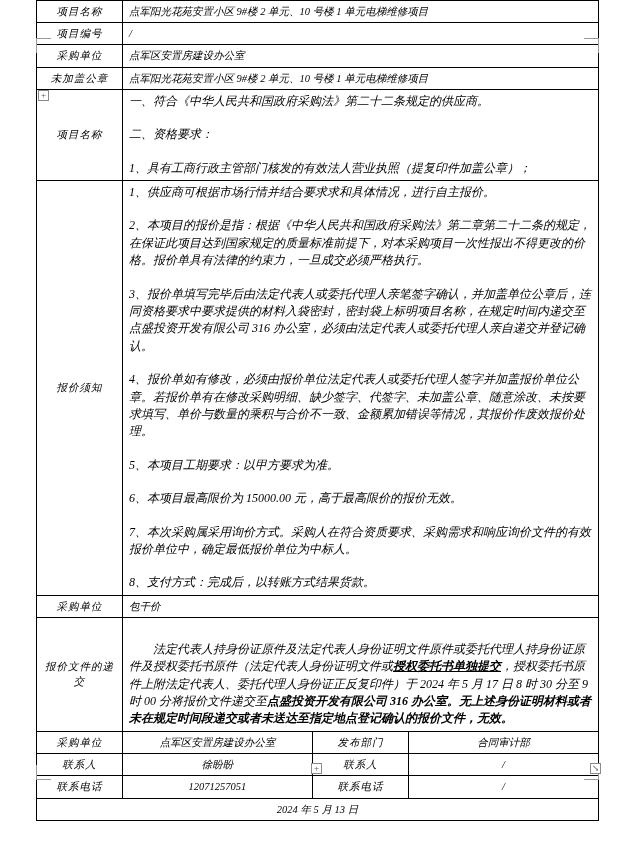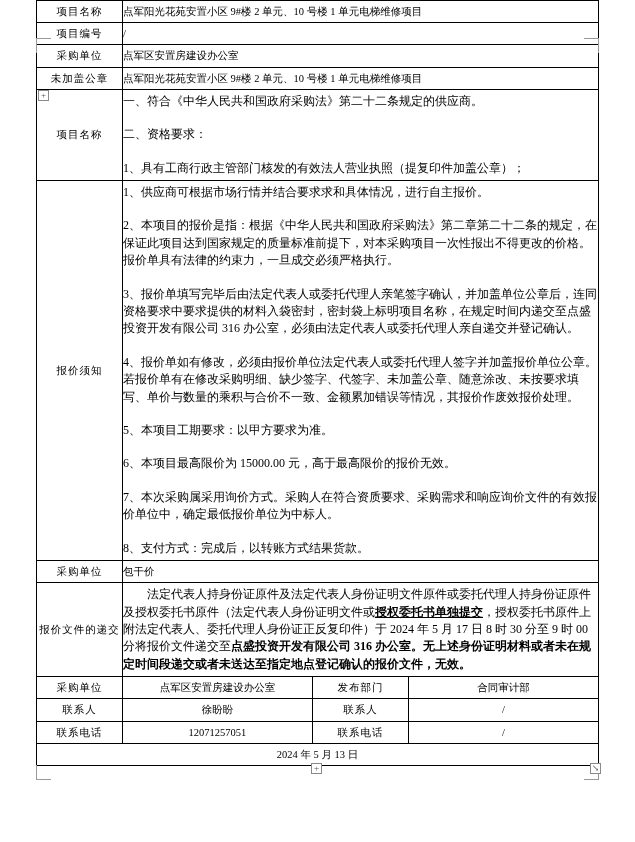--- a/index.html
+++ b/index.html
@@ -62,41 +62,42 @@
   }
 
   table.doc {
     border-collapse: collapse;
     margin: 0 auto;
     width: 562px;
     table-layout: fixed;
   }
   table.doc td {
     border: 1px solid #000;
-    padding: 3px 0;
+    padding: 3px 6px;
     font-size: 10.5px;
     line-height: 1.45;
     vertical-align: middle;
+    font-style: italic;
   }
   td.label {
     text-align: center;
     width: 86px;
     letter-spacing: 1px;
   }
   td.val {
     text-align: left;
     padding-left: 8px;
   }
   td.val.center { text-align: center; }
   .para {
     text-indent: 0;
     margin: 0;
   }
   .para + .para { margin-top: 16px; }
-  .indent2 { text-indent: 2em; }
+  .indent2 { text-indent: 2em; margin-top: 20px; }
   .bold { font-weight: bold; }
   .u { text-decoration: underline; }
   .small-label { font-size: 10px; }
   .notice-cell { padding: 4px 6px 4px 6px; }
   .notice-cell .para { font-size: 12px; }
 </style>
 </head>
 <body>
 
 <div class="page">

